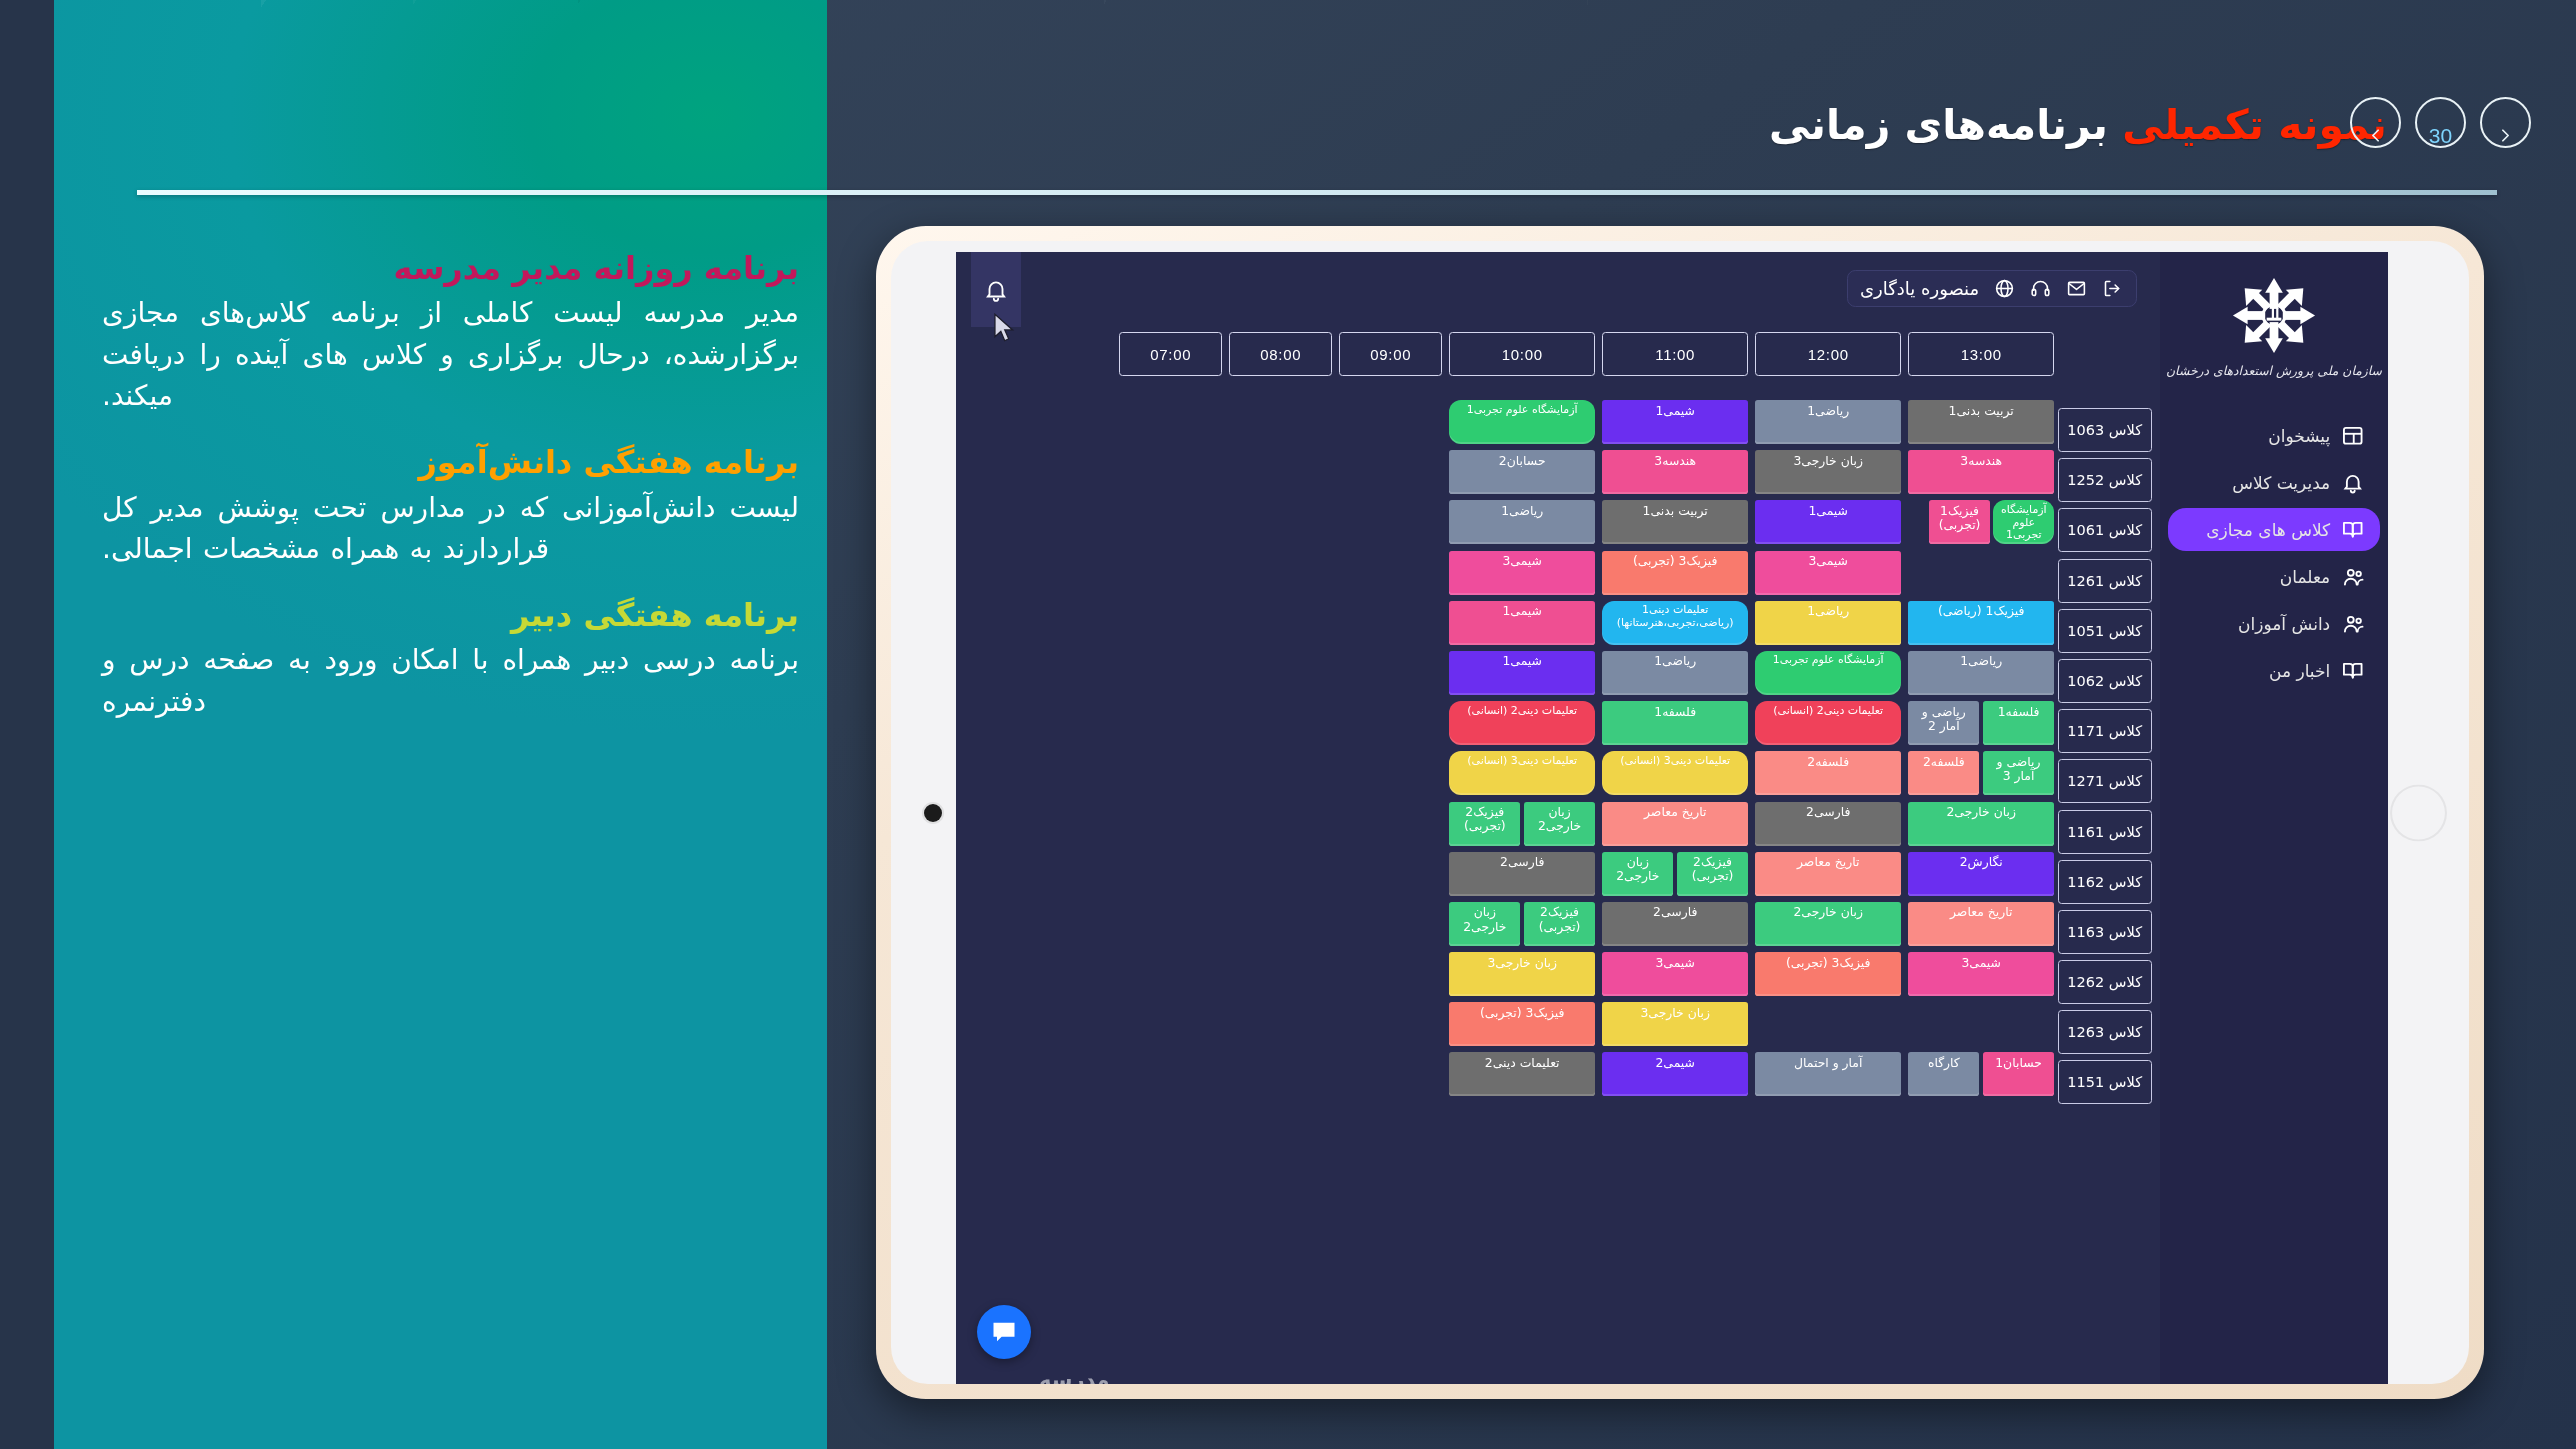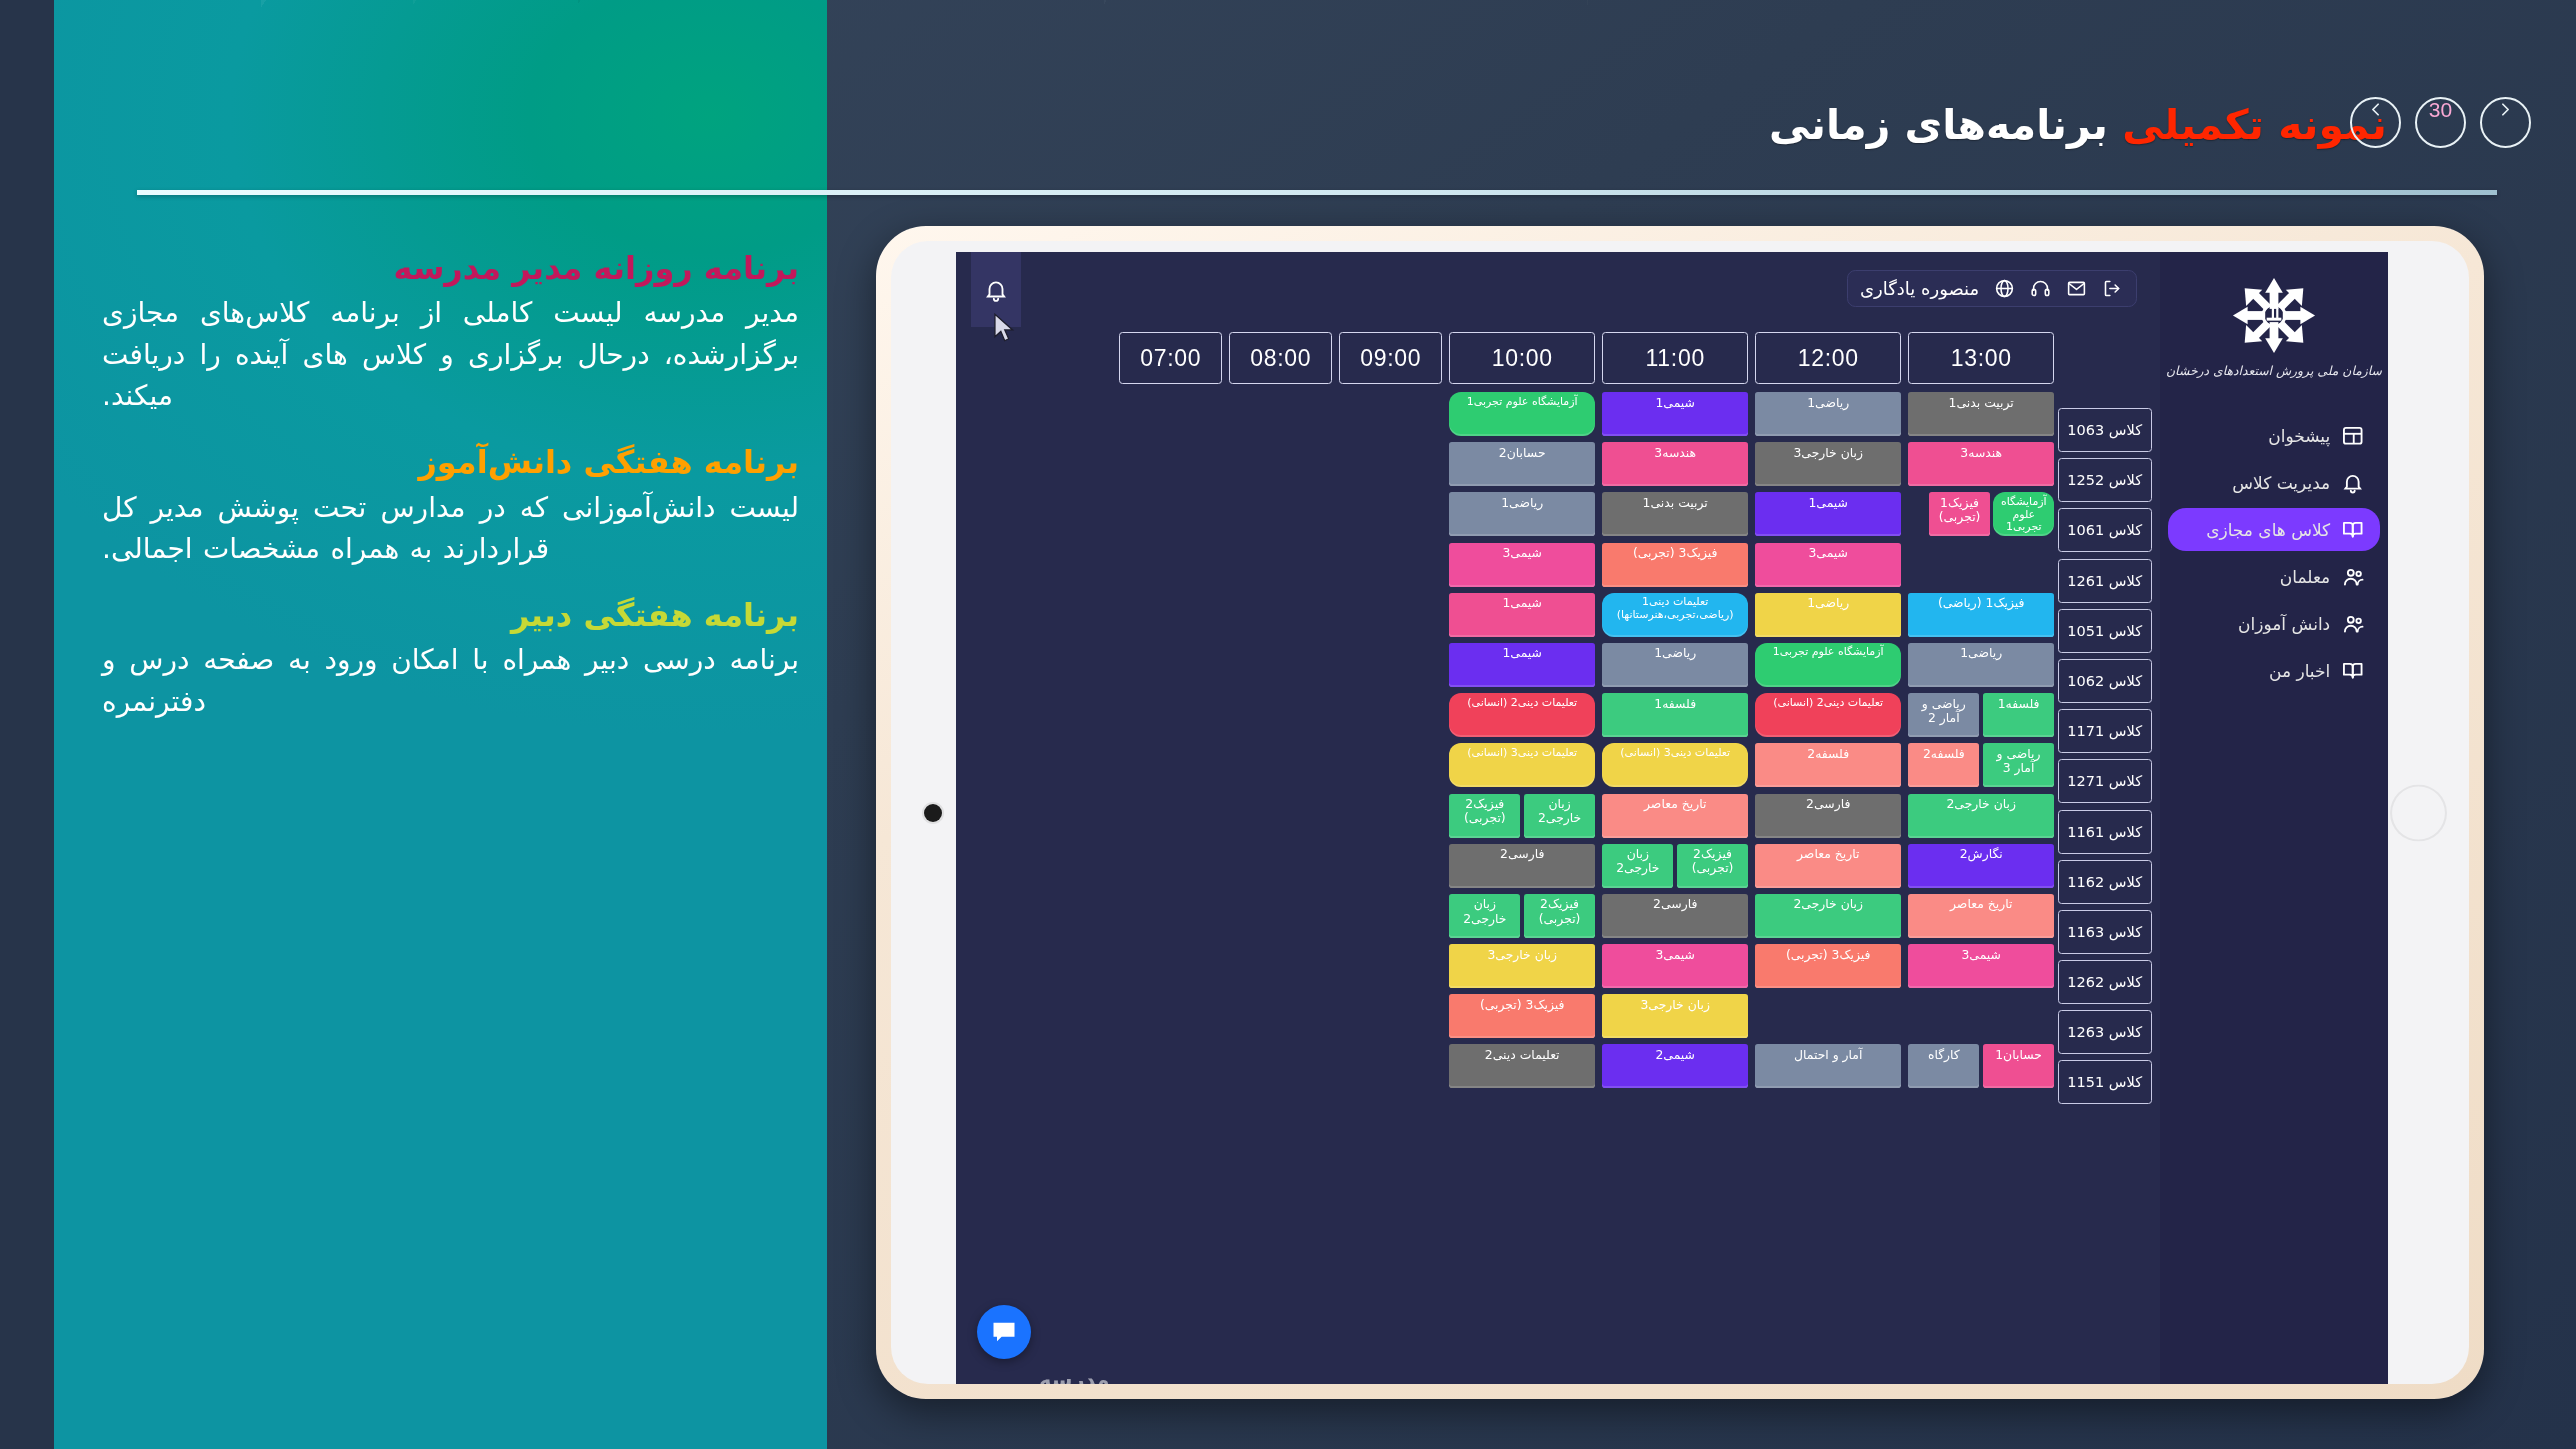--- a/index.html
+++ b/index.html
@@ -78,22 +78,22 @@
     box-shadow:0 1.4px 4.1px rgba(0,0,0,.25);
   }
 
   
   .pager{
     position:absolute; right:45px; top:97px;
     display:flex; align-items:center; gap:14px; direction:ltr;
   }
   .pg-btn{
     width:51px; height:51px; border-radius:50%;
-    border:2.1px solid #e9f2f6; color:#f9a8d4;
-    display:flex; align-items:flex-start; justify-content:center;
+    border:2.1px solid #e9f2f6; color:#7dd3fc;
+    display:flex; align-items:flex-end; justify-content:center;
     font-size:25px; font-weight:500; line-height:1;
     background:transparent; cursor:pointer;
   }
   .pg-num{ font-size:21px; font-family:"Liberation Sans", sans-serif; }
 
   
   .tablet{
     position:absolute; left:876px; top:226px;
     width:1608px; height:1173px;
     border-radius:50px;
@@ -174,24 +174,24 @@
   .col-class .cls-cell{
     height:44px; margin-bottom:6.2px;
     border:1.4px solid #c9cbe6; border-radius:3.5px;
     color:#ffffff; font-size:14.5px; display:flex;
     align-items:center; justify-content:center; white-space:nowrap;
     background:transparent;
   }
   .slot-col{ flex:0 0 110px; padding:0 3.5px; }
   .slot-col.wide{ flex:0 0 153px; }
   .time-head{
-    height:52px; border:1.4px solid #d5d7ef; border-radius:3.5px;
-    color:#fff; font-size:23px; display:flex; align-items:center;
+    height:44px; border:1.4px solid #d5d7ef; border-radius:3.5px;
+    color:#fff; font-size:15px; display:flex; align-items:center;
     justify-content:center; font-family:"Liberation Sans", sans-serif;
-    margin-bottom:8px; letter-spacing:0.7px;
+    margin-bottom:24px; letter-spacing:0.7px;
   }
   .row-slot{
     height:44px; margin-bottom:6.2px; display:flex; gap:3.5px; direction:rtl;
   }
   .ev{
     flex:1 1 0; border-radius:2.8px; color:#ffffff;
     font-size:12.4px; line-height:1.15; padding:3.5px 2.8px 0;
     text-align:center; overflow:visible; white-space:normal;
     box-shadow:inset 0 -2.1px 0 rgba(255,255,255,.16);
   }

